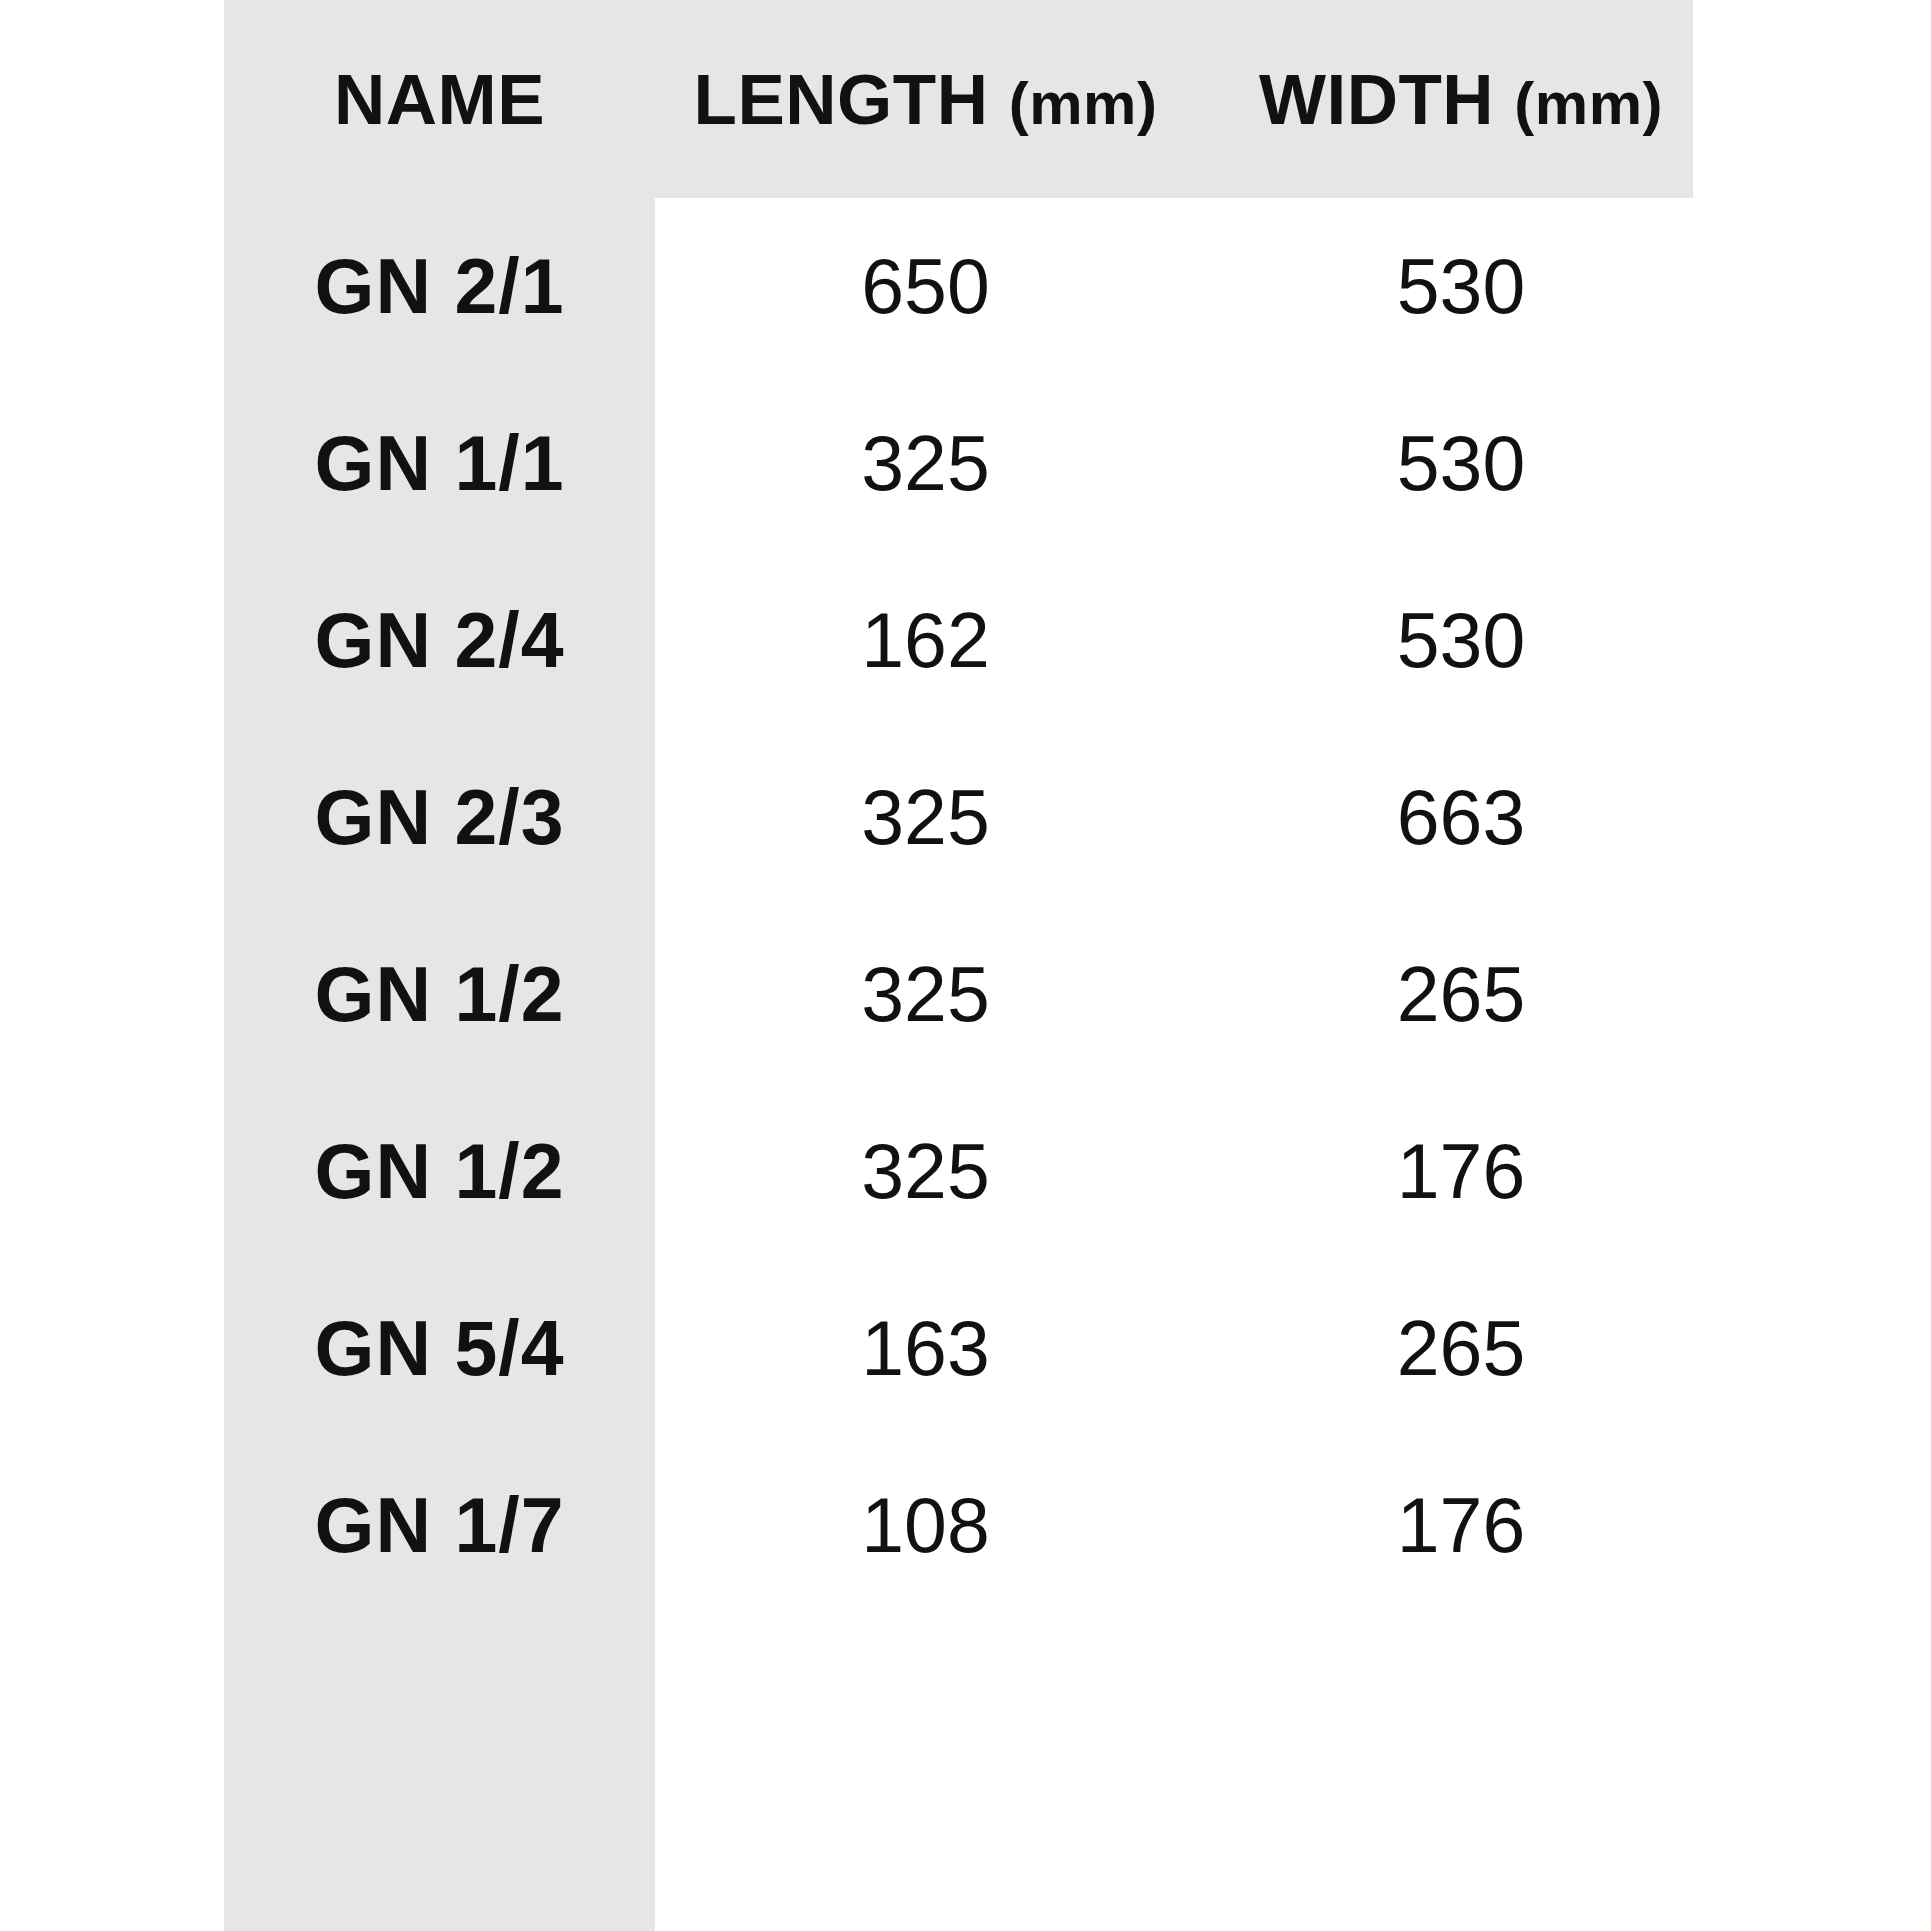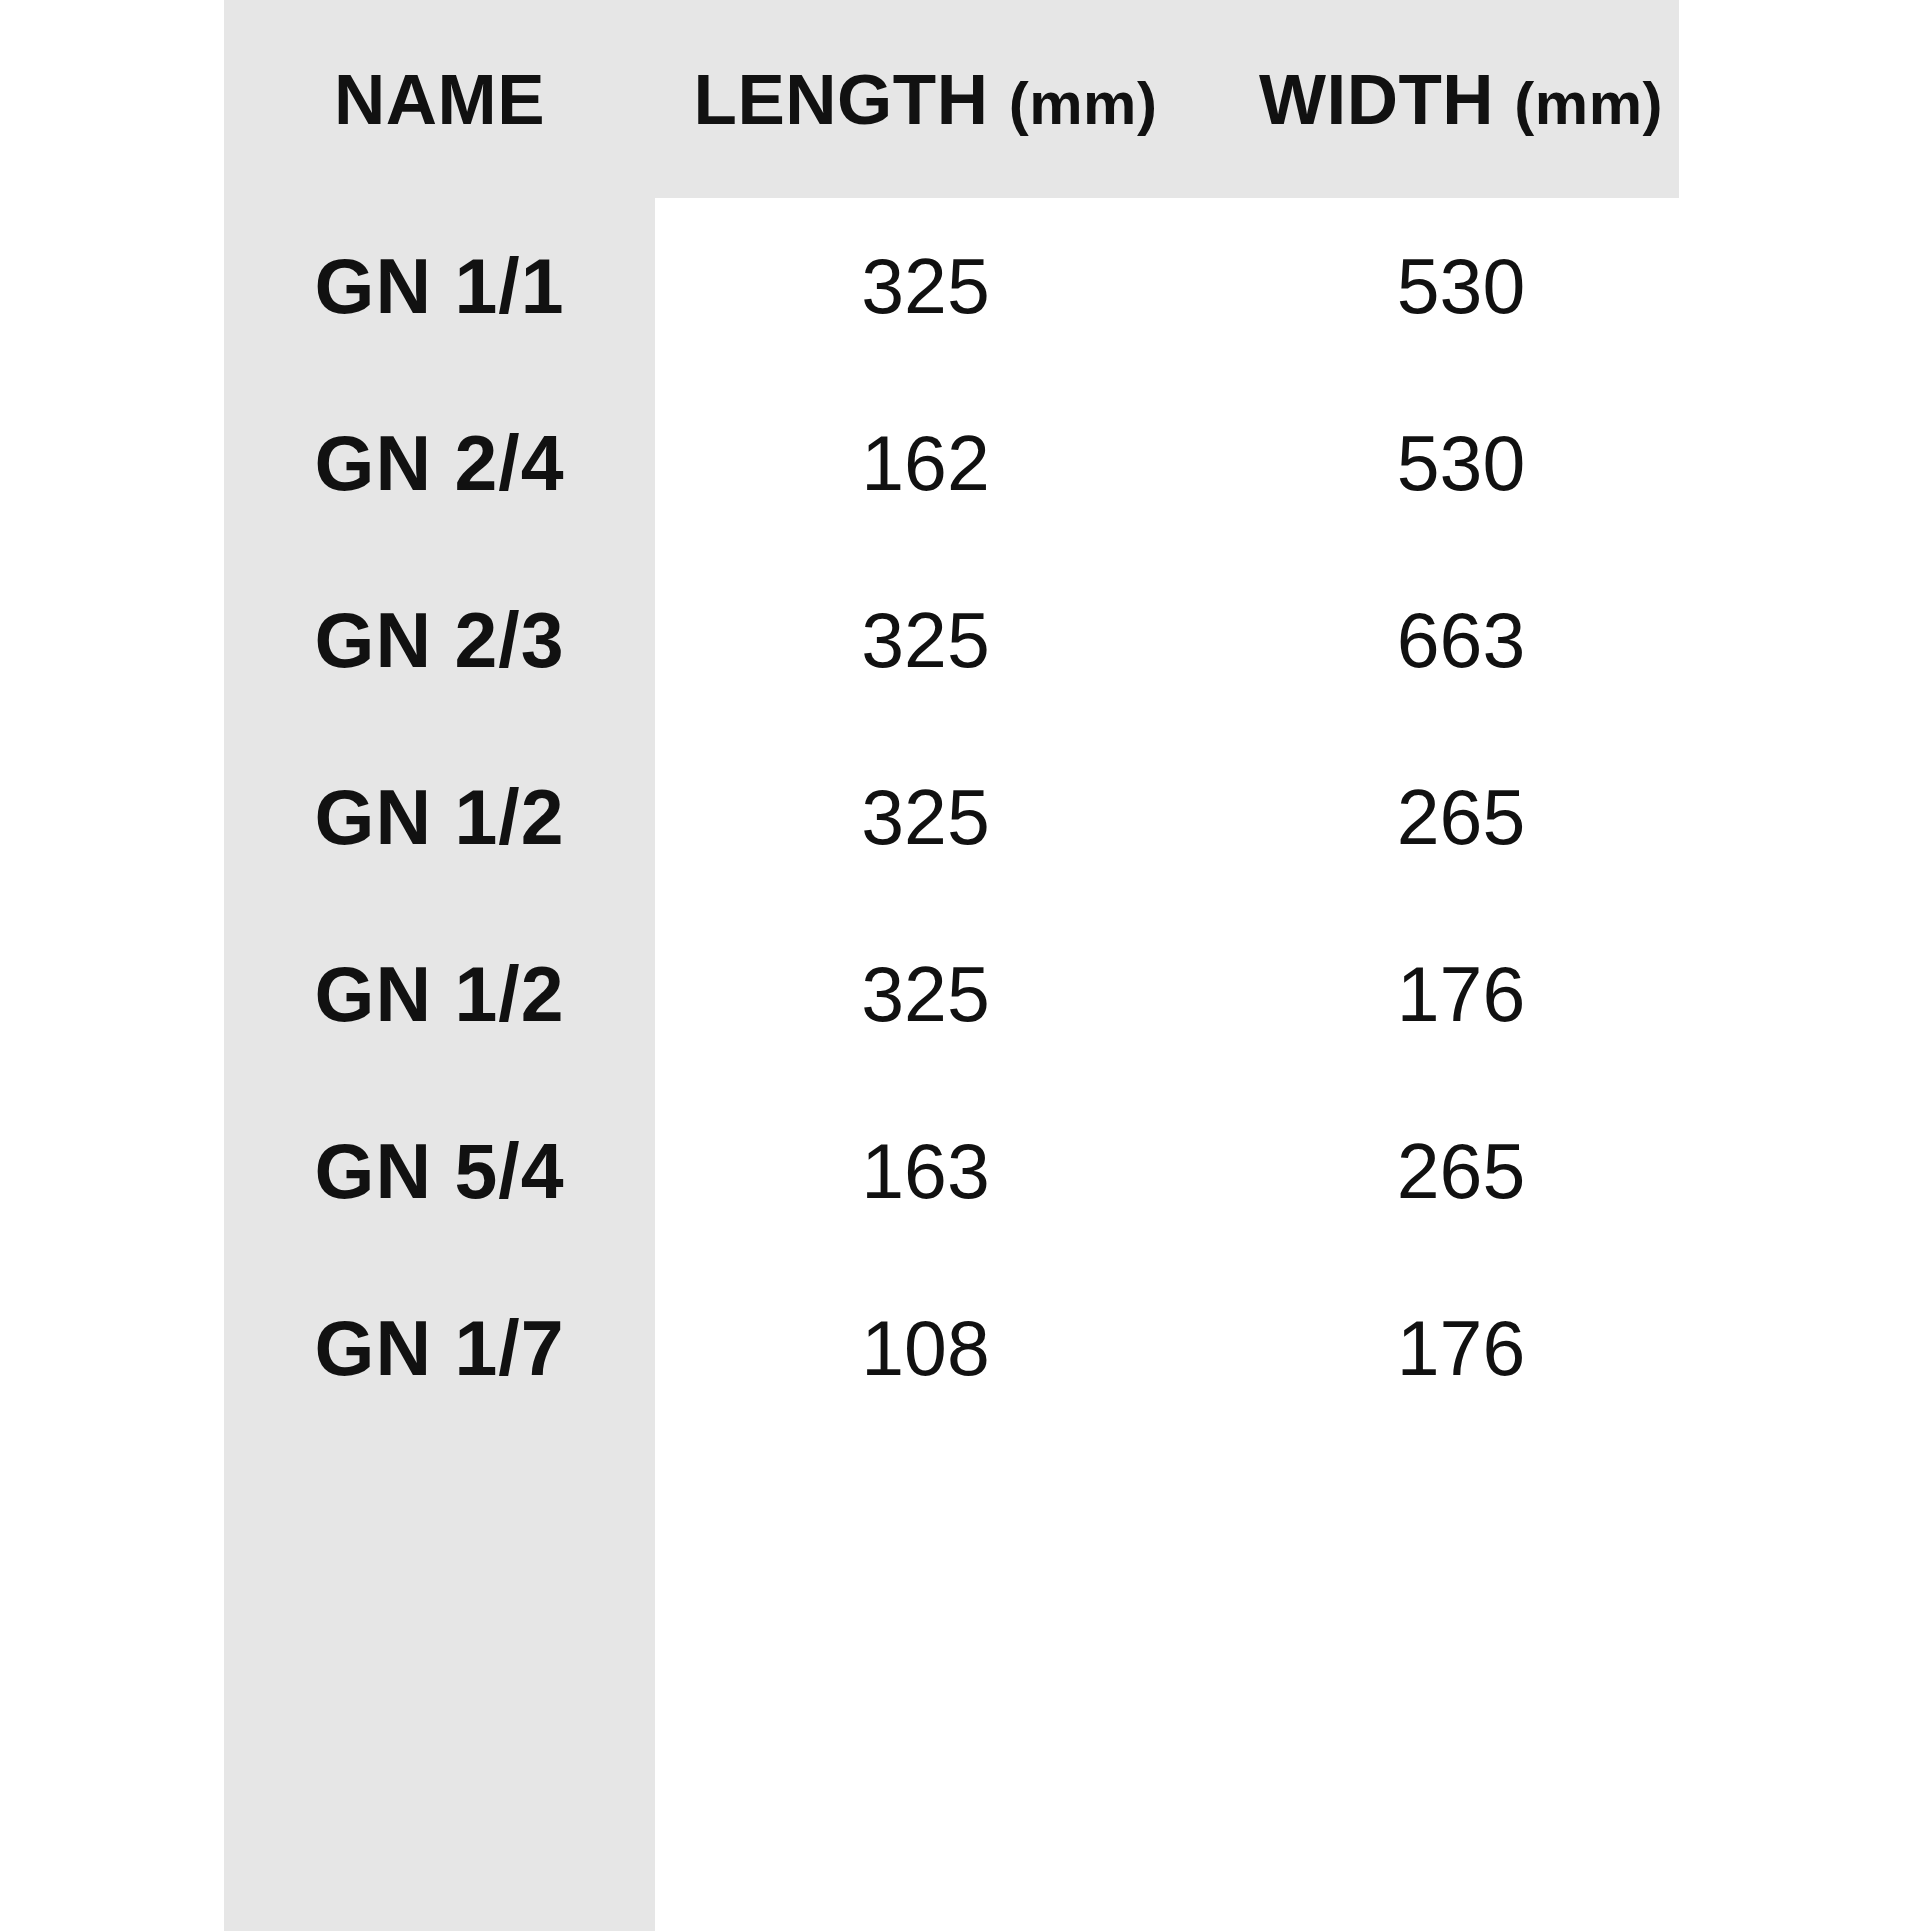--- a/index.html
+++ b/index.html
@@ -10,20 +10,21 @@
     background: #ffffff;
     font-family: "Liberation Sans", sans-serif;
   }
 
   .page {
     position: relative;
     width: 1679px;
     height: 1931px;
     background: #ffffff;
     overflow: hidden;
+    padding-left: 14px;
   }
 
   
   .name-band {
     position: absolute;
     left: 224px;
     top: 0;
     width: 431px;
     height: 1931px;
     background: #e6e6e6;
@@ -111,20 +112,25 @@
           <span class="unit">(mm)</span>
         </th>
         <th>
           <span>WIDTH</span>
           <span class="unit">(mm)</span>
         </th>
       </tr>
     </thead>
     <tbody>
       <tr>
+        <td class="name-cell">GN 2/1</td>
+        <td class="num-cell">650</td>
+        <td class="num-cell">530</td>
+      </tr>
+      <tr>
         <td class="name-cell">GN 1/1</td>
         <td class="num-cell">325</td>
         <td class="num-cell">530</td>
       </tr>
       <tr>
         <td class="name-cell">GN 2/4</td>
         <td class="num-cell">162</td>
         <td class="num-cell">530</td>
       </tr>
       <tr>

